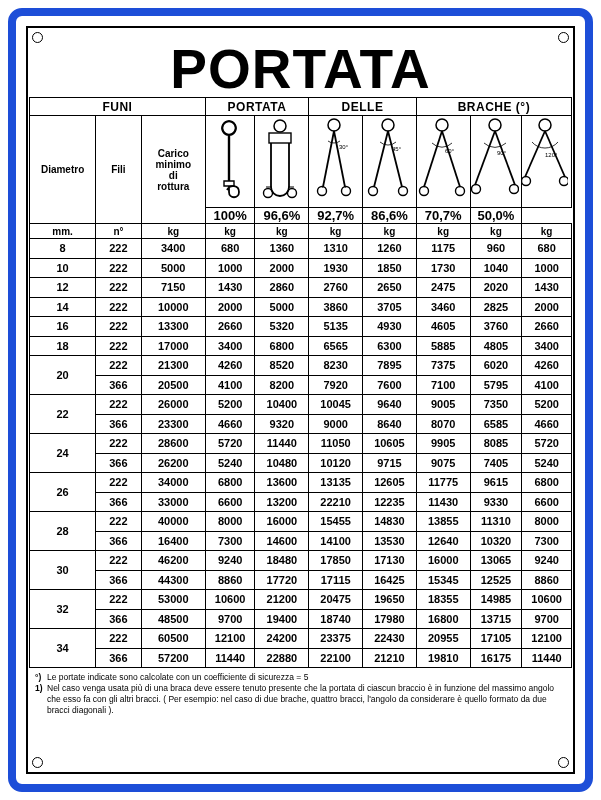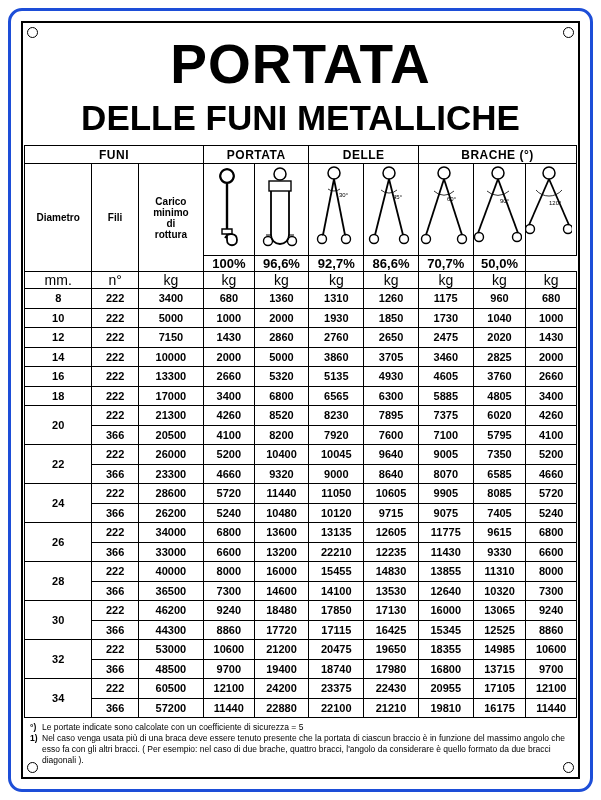--- a/index.html
+++ b/index.html
@@ -1,29 +1,29 @@
 <!DOCTYPE html>
 <html><head>
 <meta charset="utf-8">
 <style>
   html,body{margin:0;padding:0;background:#ffffff;}
   body{width:601px;height:800px;font-family:"Liberation Sans",sans-serif;color:#000;}
   .sign{position:relative;width:601px;height:800px;box-sizing:border-box;}
-  .plate{position:absolute;left:8px;top:8px;right:8px;bottom:8px;border:3px solid #1d4ed8;border-radius:14px;background:#fff;box-sizing:border-box;}
+  .plate{position:absolute;left:8px;top:8px;right:8px;bottom:8px;border:8px solid #1d4ed8;border-radius:14px;background:#fff;box-sizing:border-box;}
   .inner{position:absolute;left:10px;top:10px;right:10px;bottom:10px;border:2px solid #000;box-sizing:border-box;}
   .hole{position:absolute;width:9px;height:9px;border-radius:50%;background:#fff;border:1.5px solid #000;}
   .hole.tl{left:16px;top:16px;} .hole.tr{right:16px;top:16px;}
   .hole.bl{left:16px;bottom:16px;} .hole.br{right:16px;bottom:16px;}
   .title1{text-align:center;font-weight:bold;font-size:55px;letter-spacing:1px;line-height:1;margin-top:14px;}
   .title2{text-align:center;font-weight:bold;font-size:35px;letter-spacing:0px;line-height:1;margin-top:8px;margin-bottom:10px;}
   table.main{border-collapse:collapse;width:calc(100% - 2px);margin:0 auto;table-layout:fixed;font-size:10px;}
   table.main td,table.main th{border:1px solid #000;text-align:center;vertical-align:middle;padding:0;}
   .grouphdr{font-weight:bold;font-size:12px;height:17px;letter-spacing:0.5px;}
   .pct{font-weight:bold;font-size:13px;height:14px;}
-  .unit{font-weight:normal;font-size:14px;height:14px;margin-top:20px;}
+  .unit{font-weight:bold;font-size:10px;height:14px;margin-top:20px;}
   .colhdr{font-weight:bold;font-size:10px;}
   .drow td{height:18.5px;font-size:11px;font-weight:bold;}
   .drow td.diam{font-weight:bold;}
   .pictos{height:92px;}
   .pictocell{padding:0;vertical-align:bottom;}
   .notes{font-size:8.5px;line-height:1.28;padding:4px 7px 0 7px;}
   .notes .n{display:flex;}
   .notes .mk{width:12px;flex:0 0 12px;font-weight:bold;}
   .notes .tx{flex:1;}
   svg{display:block;}
@@ -33,21 +33,20 @@
 
 <div class="sign">
   <div class="plate">
     <span class="hole tl"></span>
     <span class="hole tr"></span>
     <span class="hole bl"></span>
     <span class="hole br"></span>
 
     <div class="inner">
       <div class="title1">PORTATA</div>
-      <div class="title2">DELLE FUNI METALLICHE</div>
 
       <table class="main">
         <colgroup>
           <col style="width:64px">
             <col style="width:44px">
             <col style="width:62px">
           <col style="width:48px">
             <col style="width:52px">
             <col style="width:52px">
           <col style="width:52px">
@@ -351,21 +350,21 @@
               <td>8000</td>
               <td>16000</td>
               <td>15455</td>
               <td>14830</td>
               <td>13855</td>
               <td>11310</td>
               <td>8000</td>
             </tr>
             <tr class="drow">
               <td>366</td>
-              <td>36500</td>
+              <td>16400</td>
               <td>7300</td>
               <td>14600</td>
               <td>14100</td>
               <td>13530</td>
               <td>12640</td>
               <td>10320</td>
               <td>7300</td>
             </tr>
             <tr class="drow">
               <td class="diam" rowspan="2">30</td>

